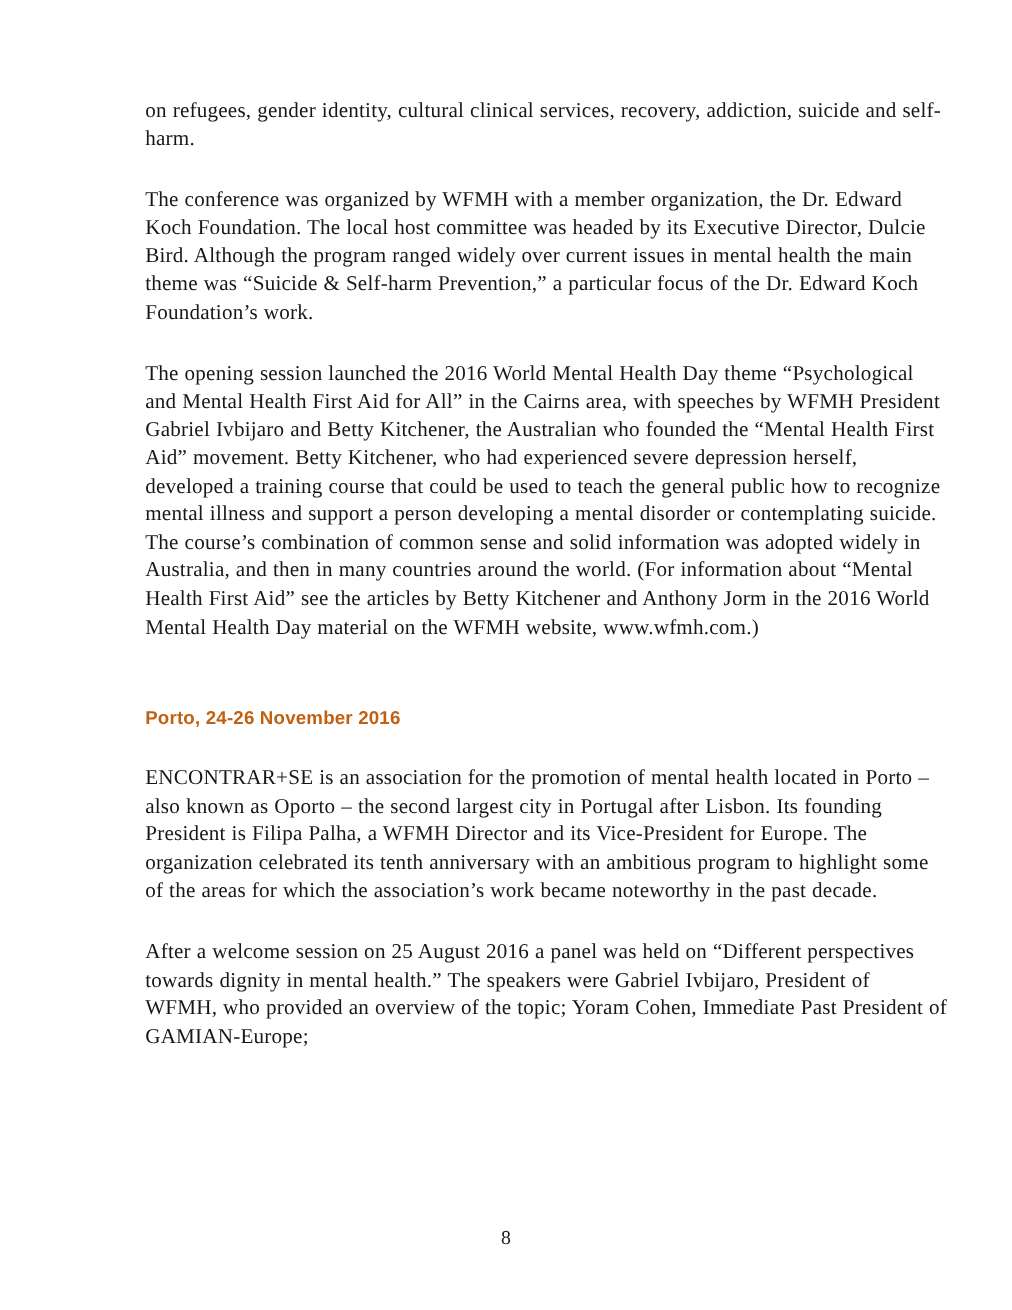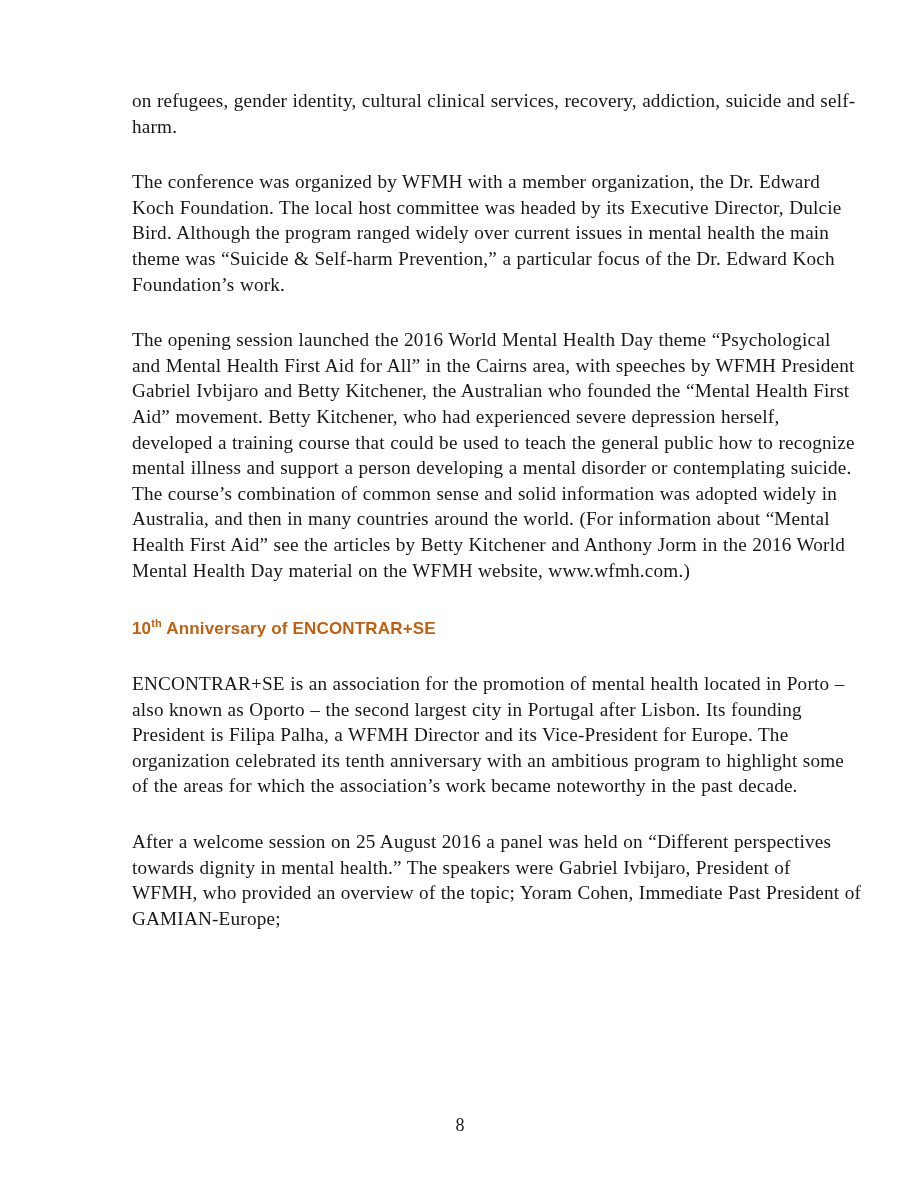--- a/index.html
+++ b/index.html
@@ -69,21 +69,22 @@
 
   <p class="para">The conference was organized by WFMH with a member organization, the Dr. Edward Koch Foundation.  The local host committee was headed by its Executive Director, Dulcie Bird.  Although the program ranged widely over current issues in mental health the main theme was “Suicide &amp; Self-harm Prevention,” a particular focus of the Dr. Edward Koch Foundation’s work.</p>
 
   <div class="gap-md"></div>
 
   <p class="para">The opening session launched the 2016 World Mental Health Day theme “Psychological and Mental Health First Aid for All” in the Cairns area, with speeches by WFMH President Gabriel Ivbijaro and Betty Kitchener, the Australian who founded the “Mental Health First Aid” movement.  Betty Kitchener, who had experienced severe depression herself, developed a training course that could be used to teach the general public how to recognize mental illness and support a person developing a mental disorder or contemplating suicide.  The course’s combination of common sense and solid information was adopted widely in Australia, and then in many countries around the world.  (For information about “Mental Health First Aid” see the articles by Betty Kitchener and Anthony Jorm in the 2016 World Mental Health Day material on the WFMH website, www.wfmh.com.)</p>
 
   <div class="gap-lg"></div>
 
   <h2 class="heading">
-    <span><span>10</span><sup>th</sup><span> Anniversary of ENCONTRAR+SE</span></span><br>
+    <br>
+    <span>Porto, 24-26 November 2016</span>
   </h2>
 
   <div class="gap-md"></div>
 
   <p class="para">ENCONTRAR+SE is an association for the promotion of mental health located in Porto – also known as Oporto – the second largest city in Portugal after Lisbon.  Its founding President is Filipa Palha, a WFMH Director and its Vice-President for Europe.  The organization celebrated its tenth anniversary with an ambitious program to highlight some of the areas for which the association’s work became noteworthy in the past decade.</p>
 
   <div class="gap-md"></div>
 
   <p class="para">After a welcome session on 25 August 2016 a panel was held on “Different perspectives towards dignity in mental health.” The speakers were Gabriel Ivbijaro, President of WFMH, who provided an overview of the topic; Yoram Cohen, Immediate Past President of GAMIAN-Europe;</p>
 

